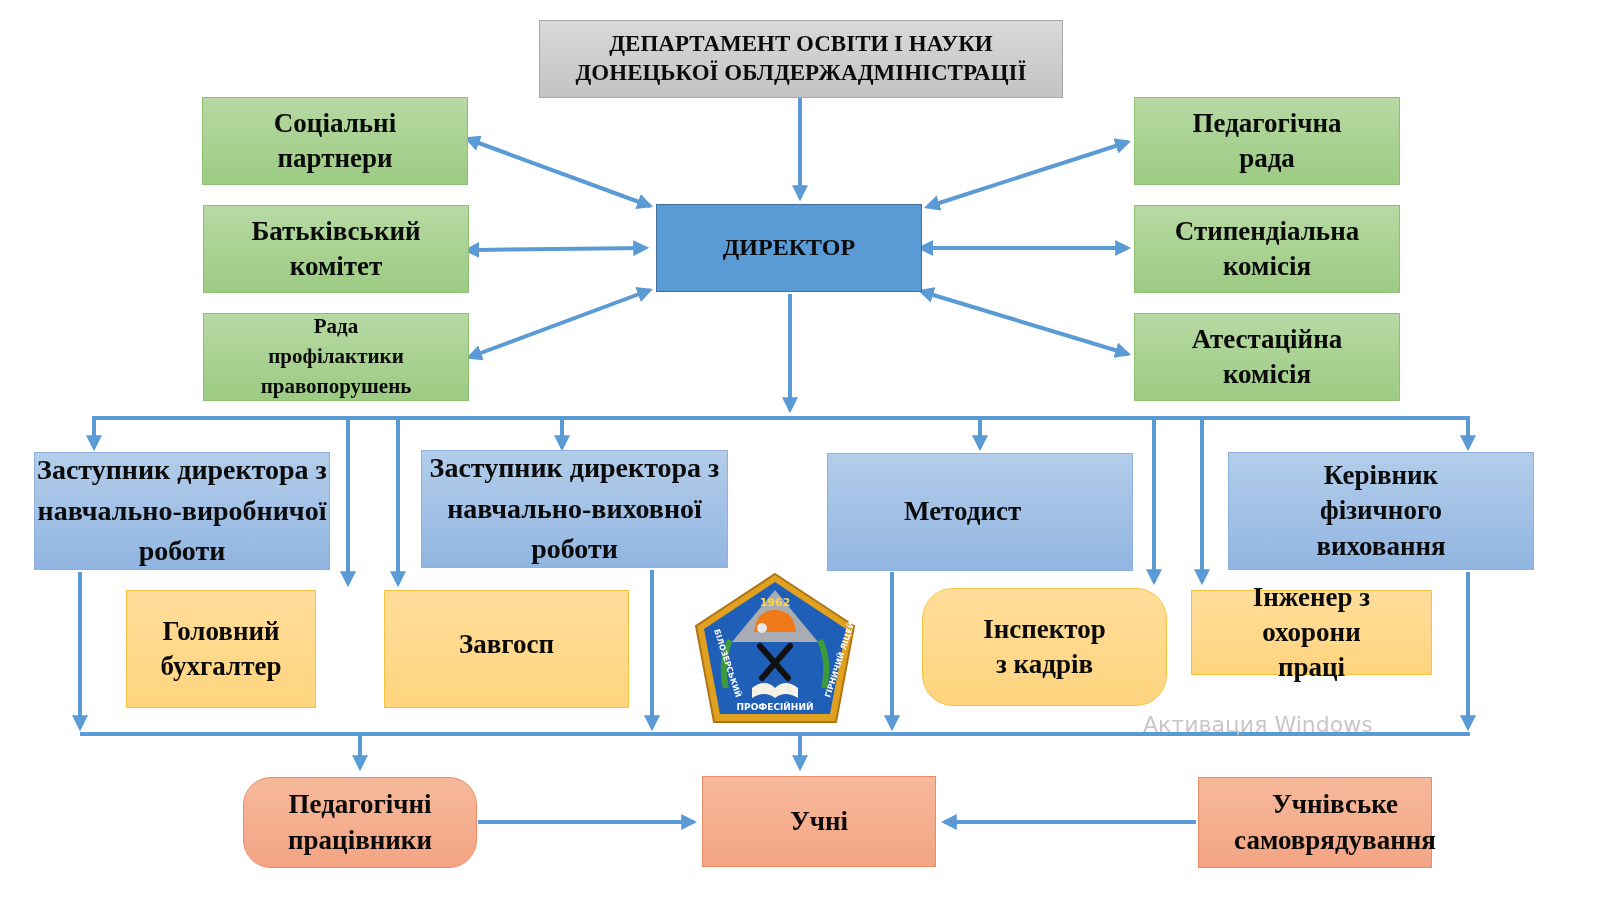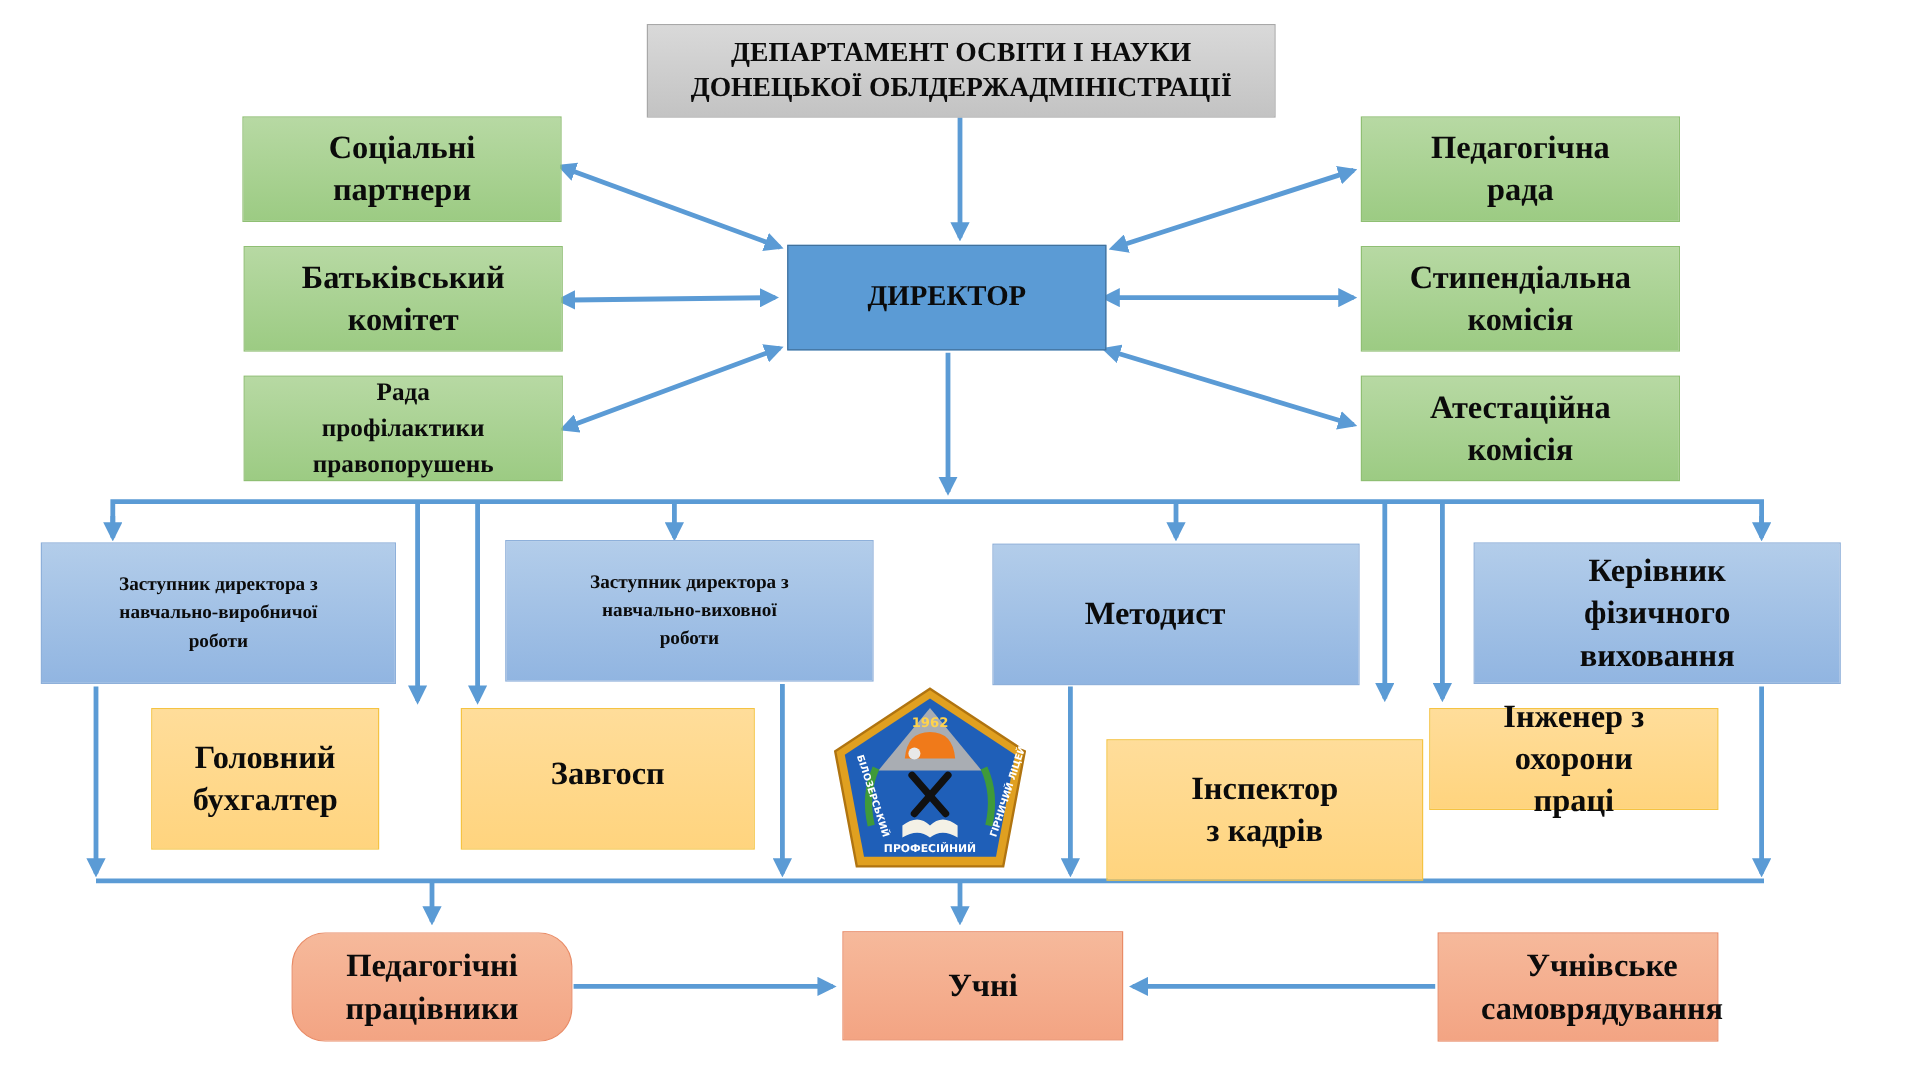--- a/index.html
+++ b/index.html
@@ -2,21 +2,21 @@
 <html><head>
 <meta charset="utf-8">
 <style>
   html,body{margin:0;padding:0;background:#ffffff;}
   body{width:1600px;height:900px;position:relative;overflow:hidden;font-family:"Liberation Serif","DejaVu Serif",serif;}
   .box{position:absolute;box-sizing:border-box;display:flex;align-items:center;justify-content:center;text-align:center;font-weight:bold;color:#0b0b0b;line-height:1.3;white-space:pre-line;}
   .gray{background:linear-gradient(#d9d9d9,#c3c3c3);border:1px solid #a8a8a8;font-size:23px;line-height:1.25;}
   .green{background:linear-gradient(#b7d9a3,#9ccb83);border:1px solid #8fbf73;font-size:27px;}
   .green.small{font-size:21px;line-height:1.42;}
   .director{background:#5b9bd5;border:1px solid #41719c;font-size:24px;}
-  .blue{background:linear-gradient(#b3cdea,#91b5e1);border:1px solid #8eb0da;font-size:16px;line-height:1.45;}
+  .blue{background:linear-gradient(#b3cdea,#91b5e1);border:1px solid #8eb0da;font-size:28px;line-height:1.45;}
   .blue.big{font-size:27px;line-height:1.3;}
   .yellow{background:linear-gradient(#ffdd9a,#ffd47e);border:1px solid #f5c342;font-size:27px;}
   .salmon{background:linear-gradient(#f6b99b,#f3a483);border:1px solid #e98b66;font-size:27px;}
   svg.lines{position:absolute;left:0;top:0;width:1600px;height:900px;pointer-events:none;}
   .watermark{position:absolute;left:1143px;top:712px;color:#b3b3b3;font-family:"DejaVu Sans","Liberation Sans",sans-serif;}
   .wm-title{font-size:22px;color:#c8c8c8;}
   .wm-text{font-size:16px;line-height:1.5;width:380px;}
   .logo{position:absolute;left:690px;top:570px;width:170px;height:160px;}
 </style>
 </head>
@@ -123,21 +123,21 @@
 виховання</span>
 </div>
 
 <div class="box yellow" style="left:126px;top:590px;width:190px;height:118px;">
   <span>Головний
 бухгалтер</span>
 </div>
 <div class="box yellow" style="left:384px;top:590px;width:245px;height:118px;align-items:flex-start;padding-top:36px;">
   <span>Завгосп</span>
 </div>
-<div class="box yellow" style="left:922px;top:616px;width:264px;height:118px;">
+<div class="box yellow" style="left:922px;top:588px;width:245px;height:118px;border-radius:31px;">
   <span>Інспектор
 з кадрів</span>
 </div>
 <div class="box yellow" style="left:1191px;top:590px;width:241px;height:85px;">
   <span>Інженер з
 охорони
 праці</span>
 </div>
 
 <svg class="logo" viewBox="0 0 170 160">
@@ -165,13 +165,14 @@
 </div>
 <div class="box salmon" style="left:702px;top:776px;width:234px;height:91px;">
   <span>Учні</span>
 </div>
 <div class="box salmon" style="left:1198px;top:777px;width:234px;height:91px;padding-left:40px;">
   <span>Учнівське
 самоврядування</span>
 </div>
 
 <div class="watermark">
+  <div class="wm-title">Активация Windows</div>
 </div>
 
 </body></html>

